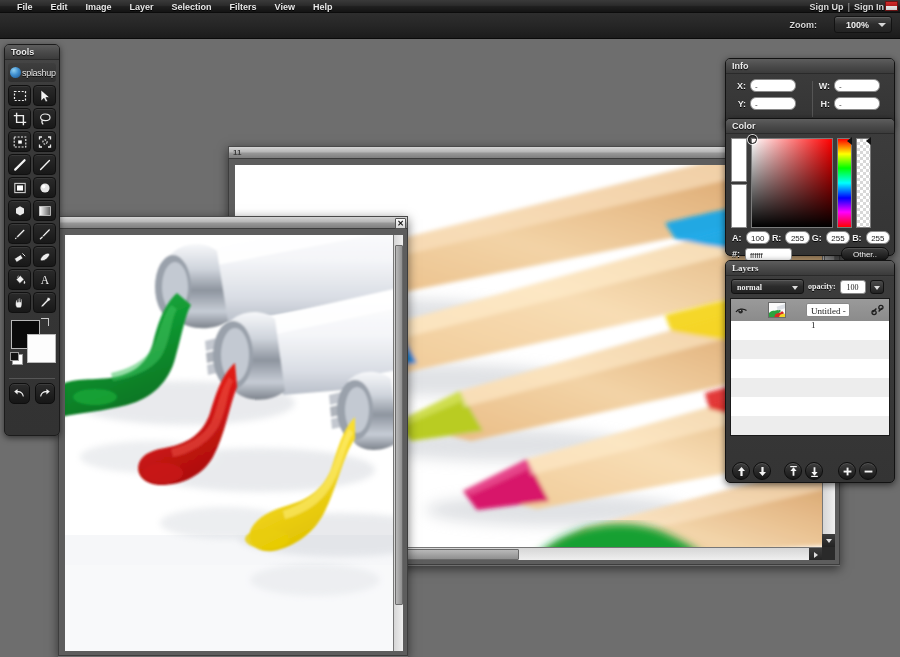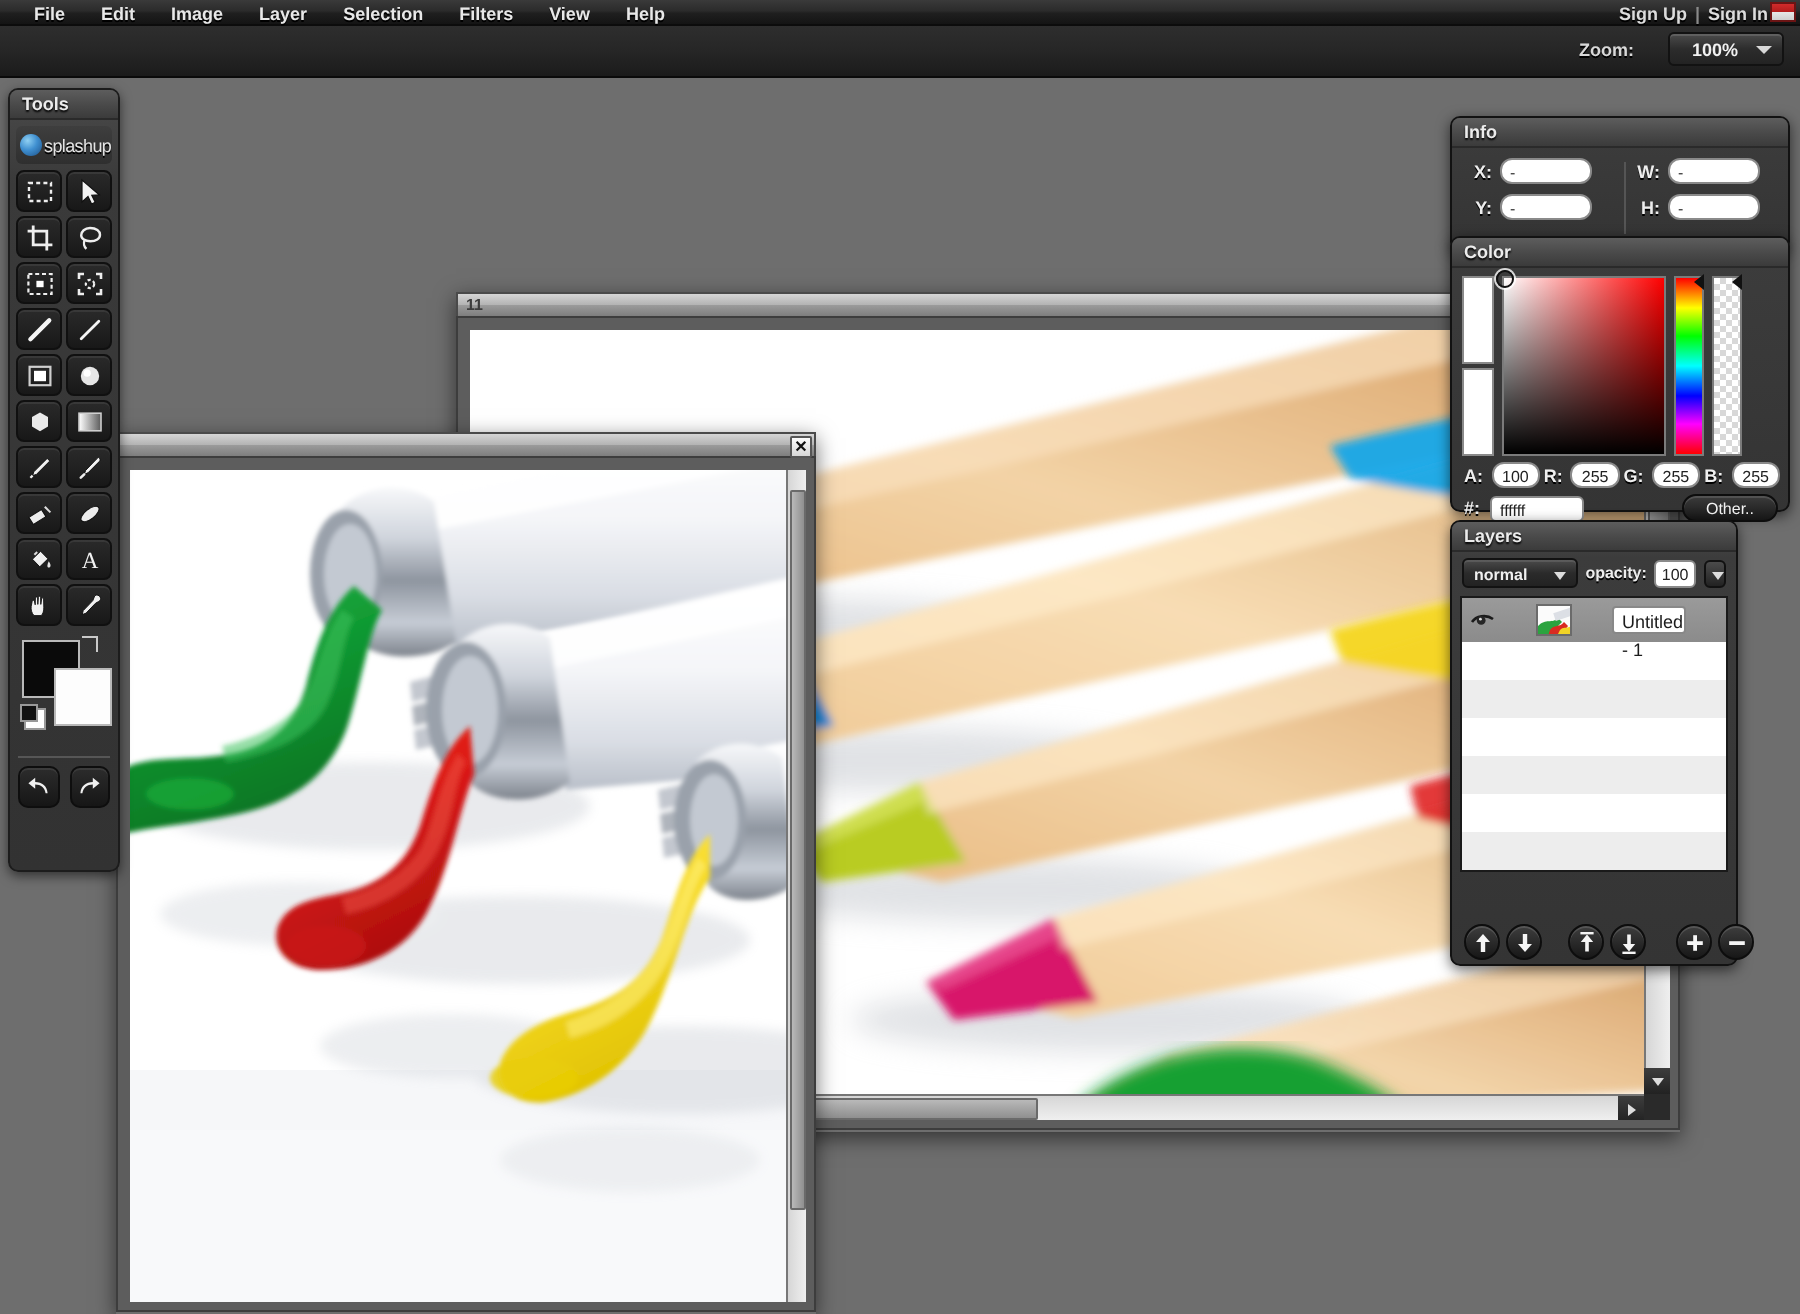--- a/index.html
+++ b/index.html
@@ -269,21 +269,21 @@
   }
   .otherbtn {
     margin-left: auto; width: 48px; height: 14px; border-radius: 7px;
     background: linear-gradient(to bottom, #3c3c3c, #161616);
     border: 1px solid #0d0d0d; color: #f2f2f2; font-size: 8px; font-weight: normal;
     line-height: 14px; text-align: center; cursor: pointer;
     box-shadow: inset 0 1px 0 rgba(255,255,255,.12);
   }
 
   
-  #layers-panel { left: 725px; top: 260px; width: 144px; height: 223px; }
+  #layers-panel { left: 725px; top: 260px; width: 170px; height: 223px; font-family: Liberation Serif, serif; }
   .blendrow { display: flex; align-items: center; padding: 3px 5px 0 5px; gap: 4px; }
   .blendsel {
     width: 73px; height: 15px; border-radius: 3px; position: relative;
     background: linear-gradient(to bottom, #4b4b4b 0%, #2b2b2b 50%, #222 100%);
     border: 1px solid #121212; color: #f0f0f0; font-size: 8px; font-weight: bold;
     line-height: 15px; padding-left: 5px; cursor: pointer;
     box-shadow: inset 0 1px 0 rgba(255,255,255,.1);
   }
   .blendsel .arrow {
     position: absolute; right: 5px; top: 6px; width: 0; height: 0;

